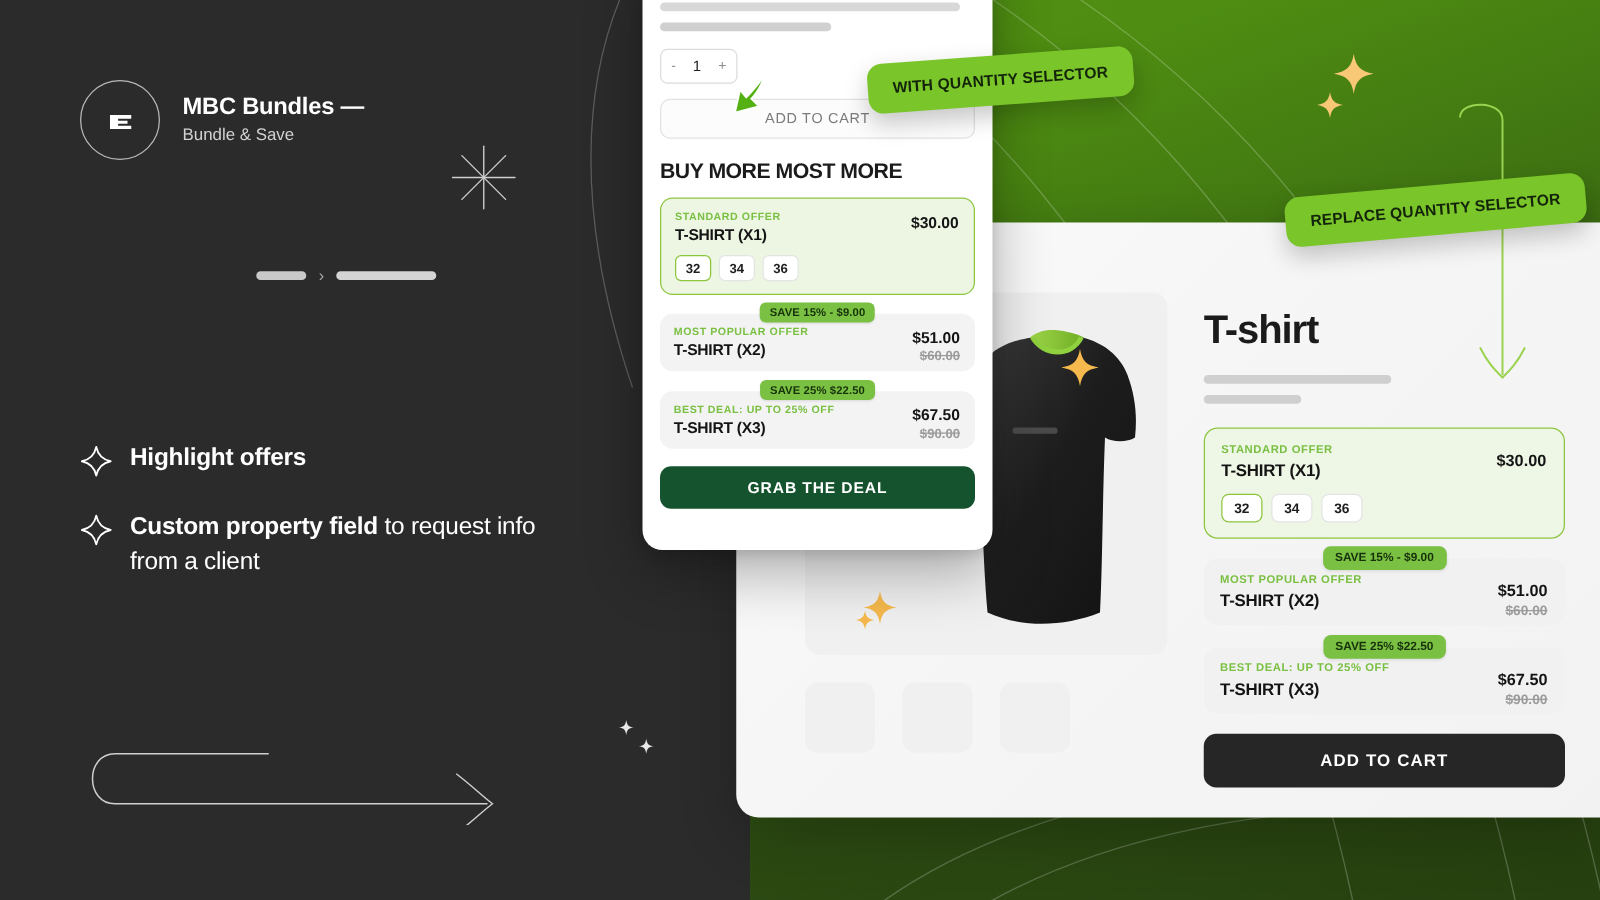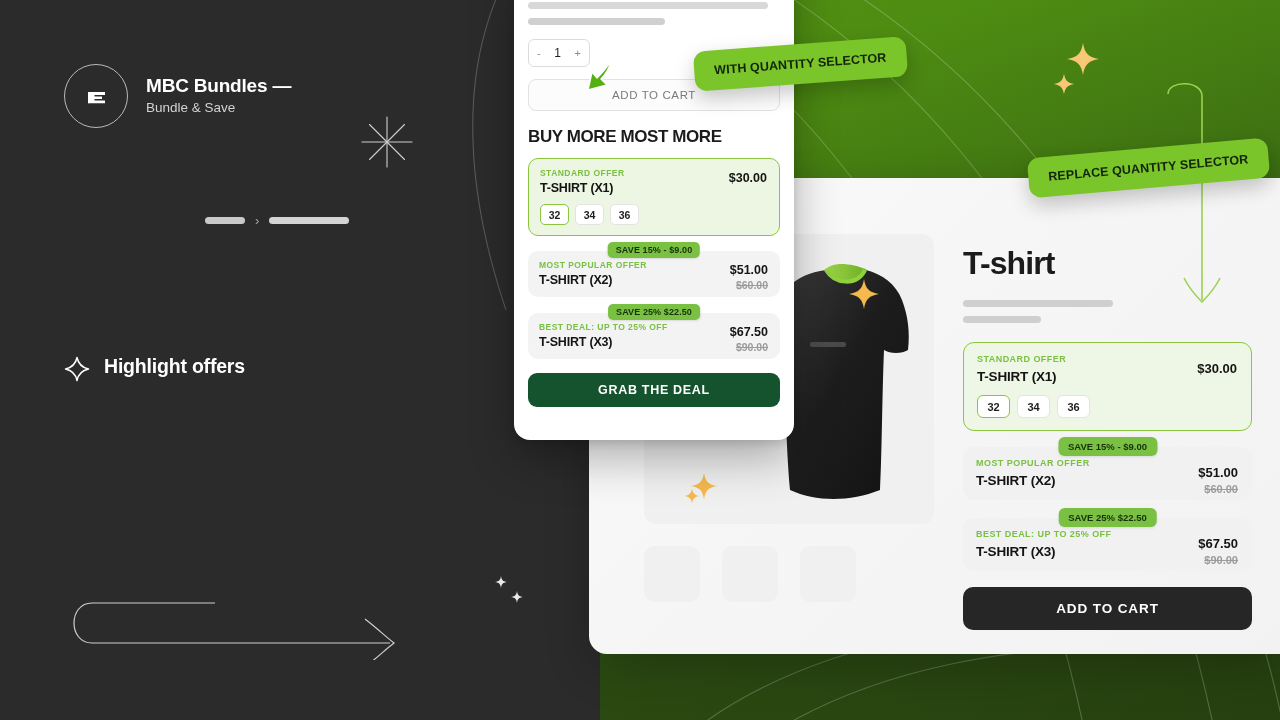--- a/index.html
+++ b/index.html
@@ -251,20 +251,28 @@
     </svg>
 
 
     <div class="bullets">
       <div class="bullet">
         <svg class="bullet-icon" viewBox="0 0 26 26">
           <path d="M13 1.5 C14.4 8.2 17.8 11.6 24.5 13 C17.8 14.4 14.4 17.8 13 24.5 C11.6 17.8 8.2 14.4 1.5 13 C8.2 11.6 11.6 8.2 13 1.5 Z" fill="none" stroke="#ffffff" stroke-width="1.5" stroke-linejoin="round"></path>
         </svg>
         <div class="bullet-text">
           <b>Highlight offers</b><span class="reg"></span>
+        </div>
+      </div>
+      <div class="bullet">
+        <svg class="bullet-icon" viewBox="0 0 26 26">
+          <path d="M13 1.5 C14.4 8.2 17.8 11.6 24.5 13 C17.8 14.4 14.4 17.8 13 24.5 C11.6 17.8 8.2 14.4 1.5 13 C8.2 11.6 11.6 8.2 13 1.5 Z" fill="none" stroke="#ffffff" stroke-width="1.5" stroke-linejoin="round"></path>
+        </svg>
+        <div class="bullet-text">
+          <b>Custom property field</b><span class="reg"> to request info from a client</span>
         </div>
       </div>
     </div>
 
     <svg class="uturn" viewBox="0 0 345 75">
       <path d="M 155 18 L 32 18 C 8 18, 8 58, 32 58 L 330 58" fill="none" stroke="#cfcfcf" stroke-width="1.2"></path>
       <path d="M 305 34 C 318 44, 326 52, 334 58 C 326 64, 318 72, 305 82" fill="none" stroke="#cfcfcf" stroke-width="1.2"></path>
     </svg>
 
     <svg class="mini-sparkles" viewBox="0 0 40 40">

